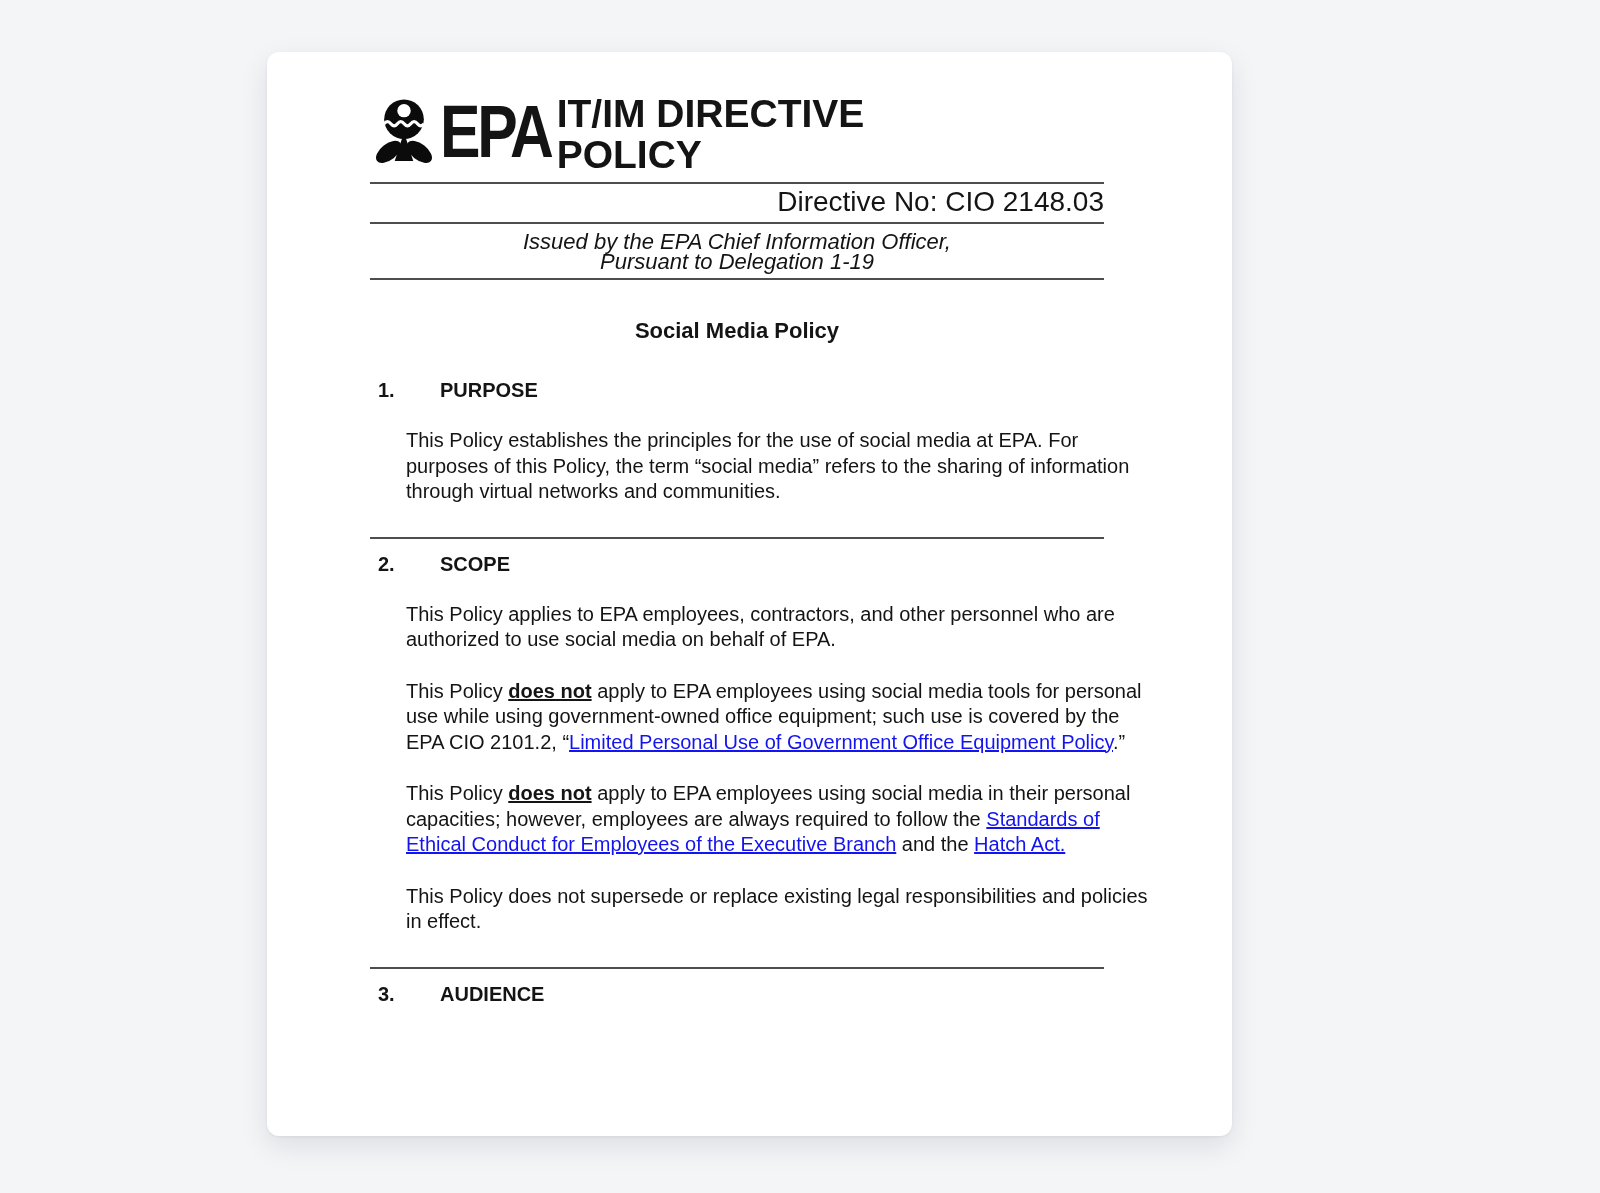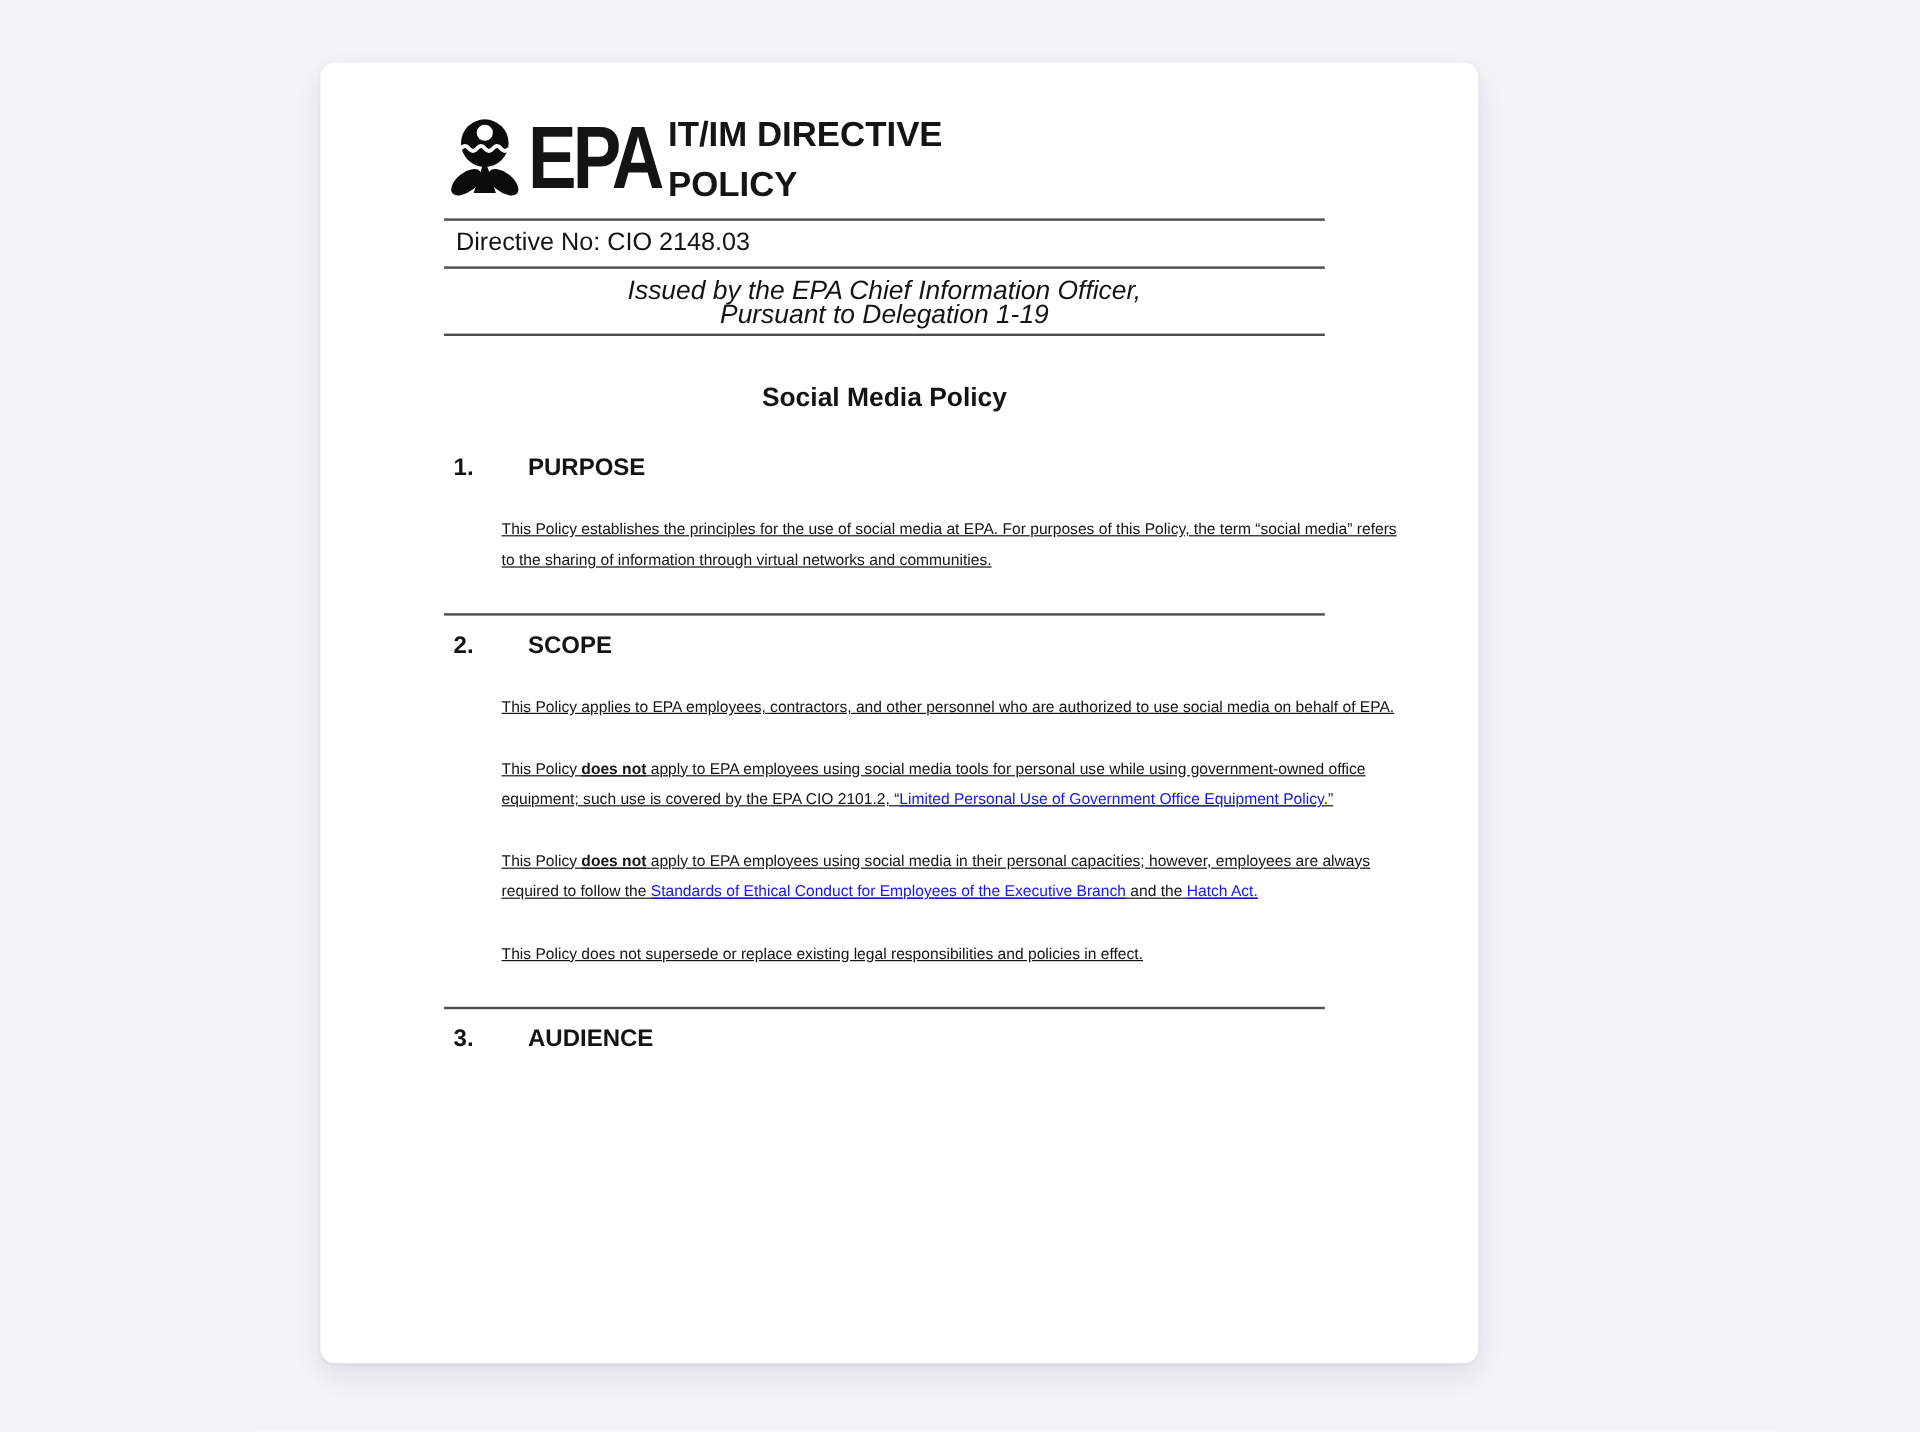--- a/index.html
+++ b/index.html
@@ -50,34 +50,35 @@
     letter-spacing: -4px;
     line-height: 72px;
     transform: scaleX(0.82);
     transform-origin: 0 50%;
     margin-left: 4px;
     white-space: nowrap;
   }
   .brand-titles {
     margin-left: -18px;
     font-weight: 700;
-    font-size: 29px;
+    font-size: 39px;
     line-height: 41px;
     margin-top: -3px;
     white-space: nowrap;
   }
   .rule {
     border: none;
     border-top: 2px solid var(--rule-color);
     margin: 0;
   }
   .directive-row {
-    font-size: 21px;
+    font-size: 28px;
     line-height: 24px;
     padding: 6px 0 8px 10px;
+    text-align: right;
   }
   .issued-block {
     text-align: center;
     font-style: italic;
     font-size: 22px;
     line-height: 20px;
     padding: 8px 0 6px 0;
   }
   
   .doc-title {
@@ -92,25 +93,24 @@
   .section-rule + .section { margin-top: 13px; }
   .section-header {
     display: flex;
     font-weight: 700;
     font-size: 20px;
     line-height: 24px;
     padding-left: 8px;
   }
   .section-number { width: 62px; flex: 0 0 auto; }
   .body-para {
-    margin: 26px 0 0 48px;
+    margin: 26px 0 0 36px;
     width: 748px;
-    font-size: 13px;
+    font-size: 20px;
     line-height: 25.5px;
-    text-decoration: underline;
   }
   .bu { font-weight: 700; text-decoration: underline; }
   .doc-link {
     color: var(--link-color);
     text-decoration: underline;
     cursor: pointer;
     text-align: right;
   }
 </style>
 </head>

